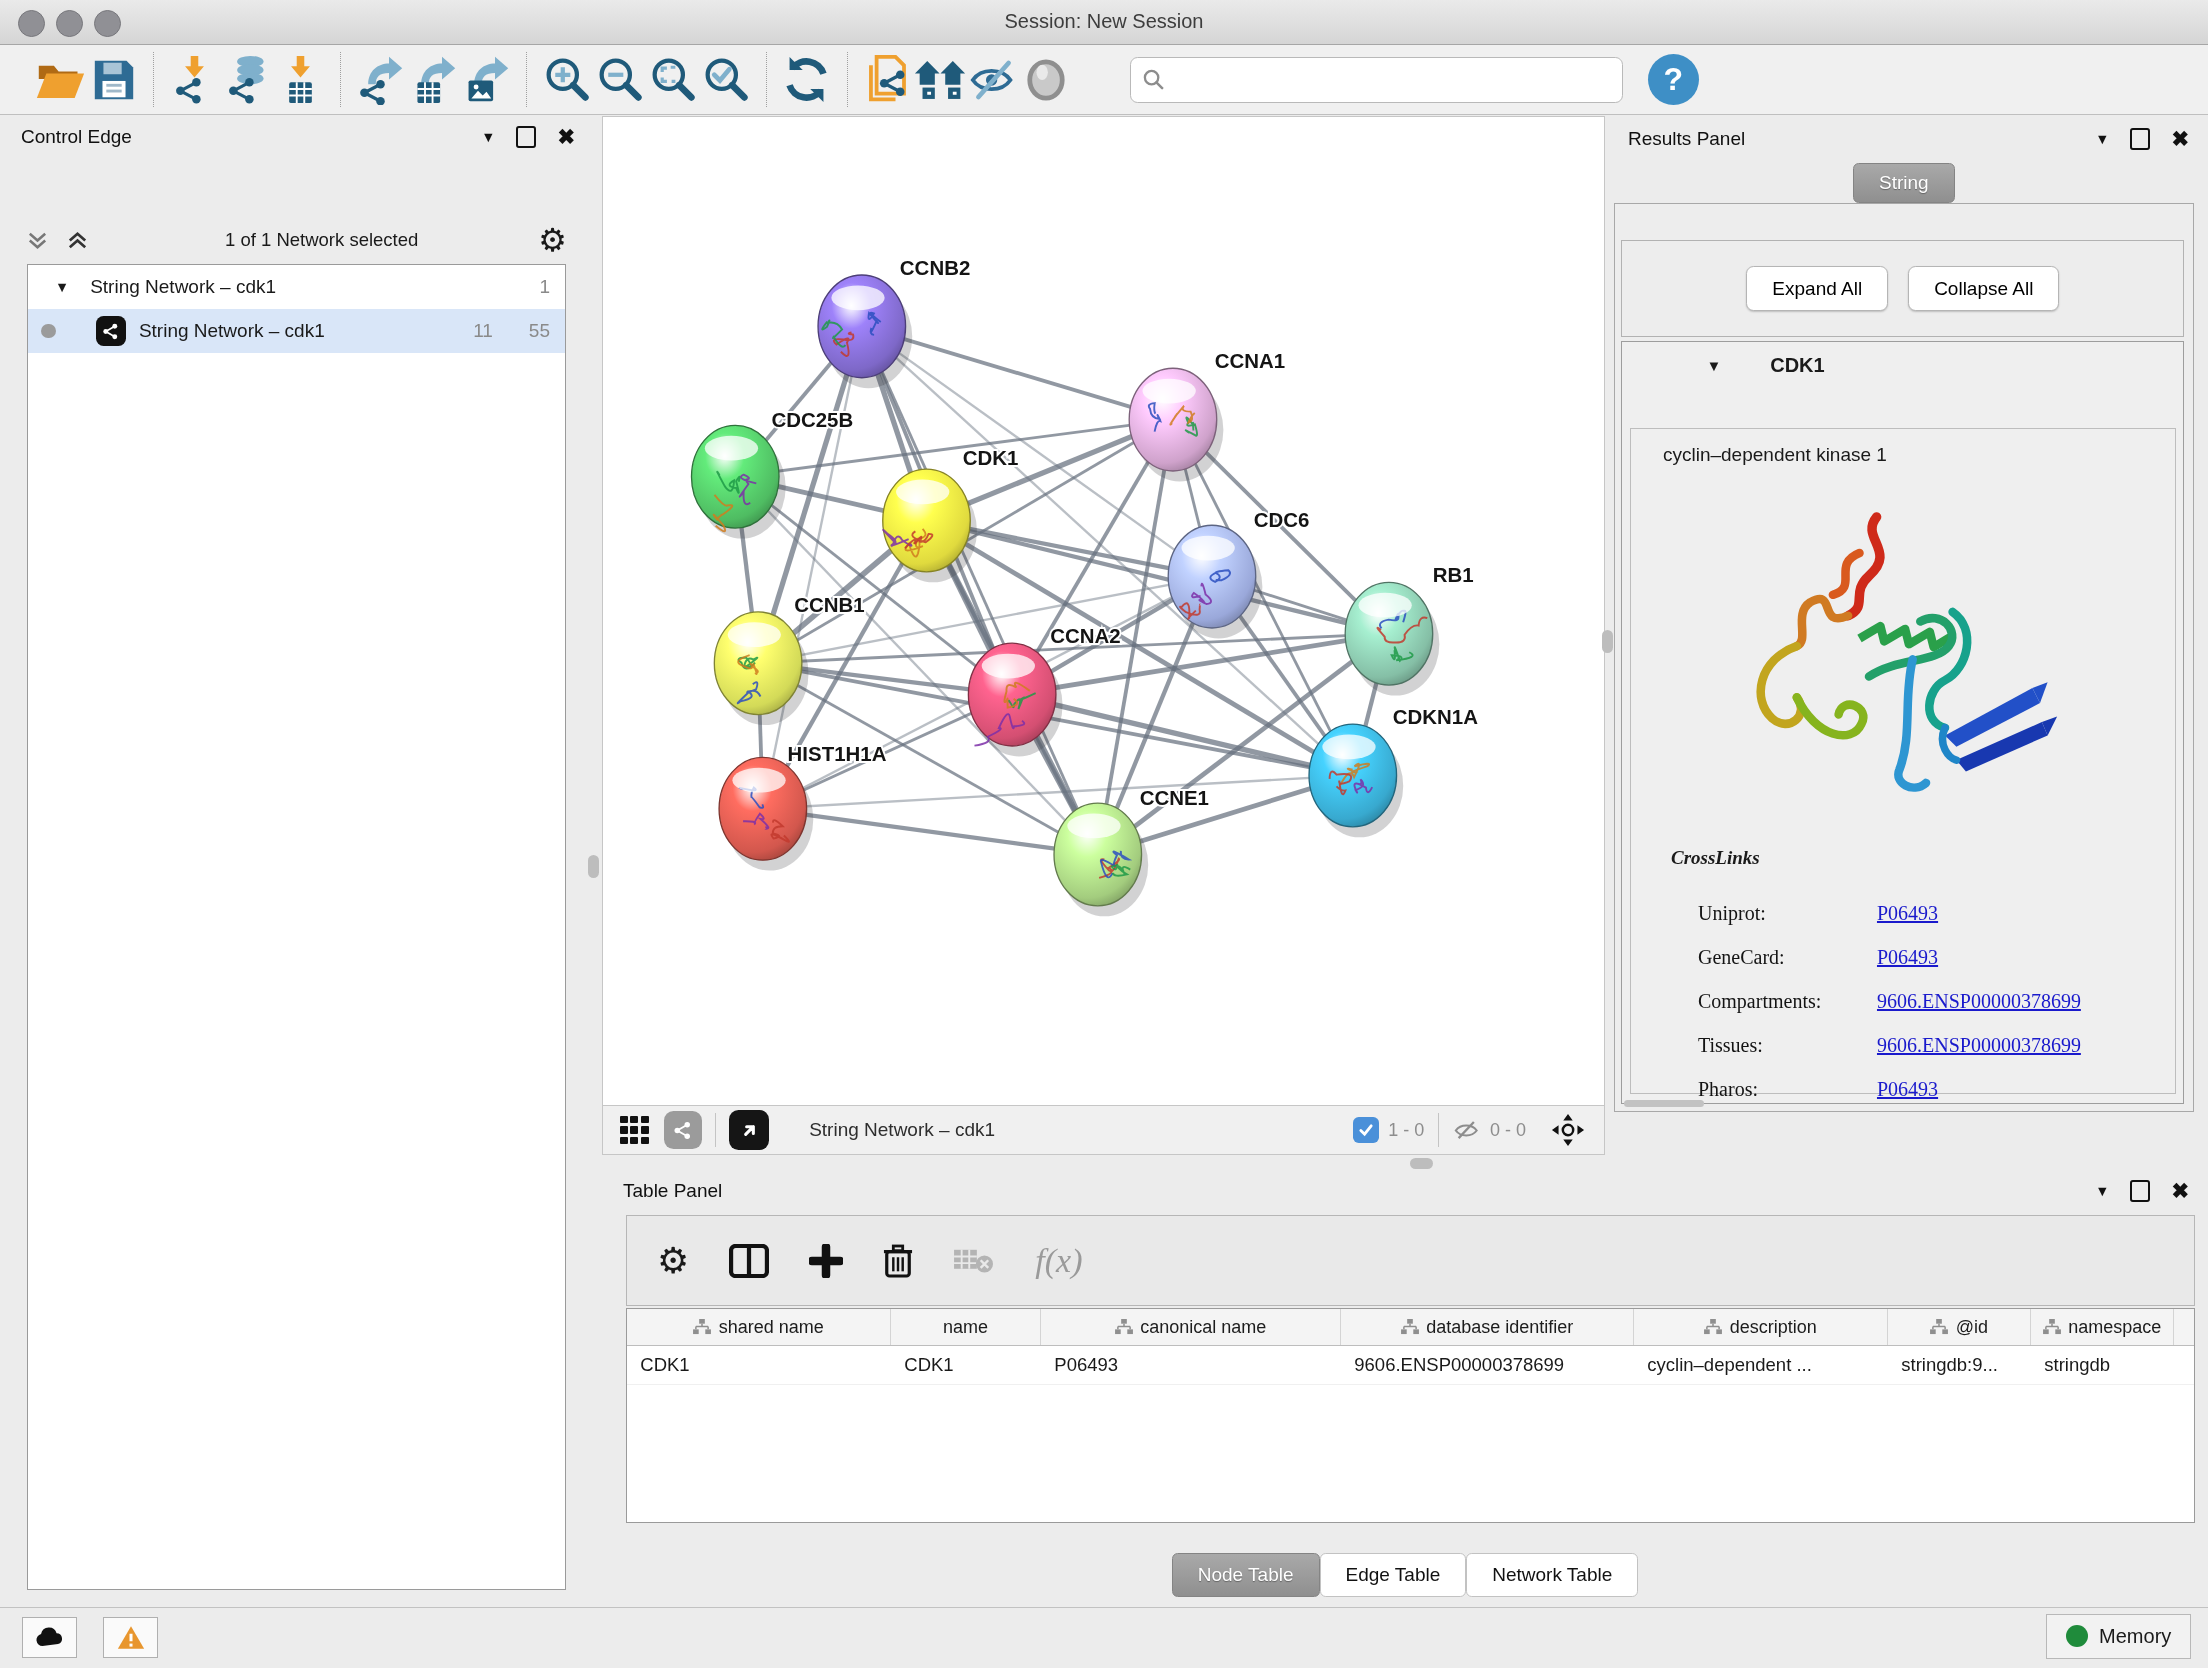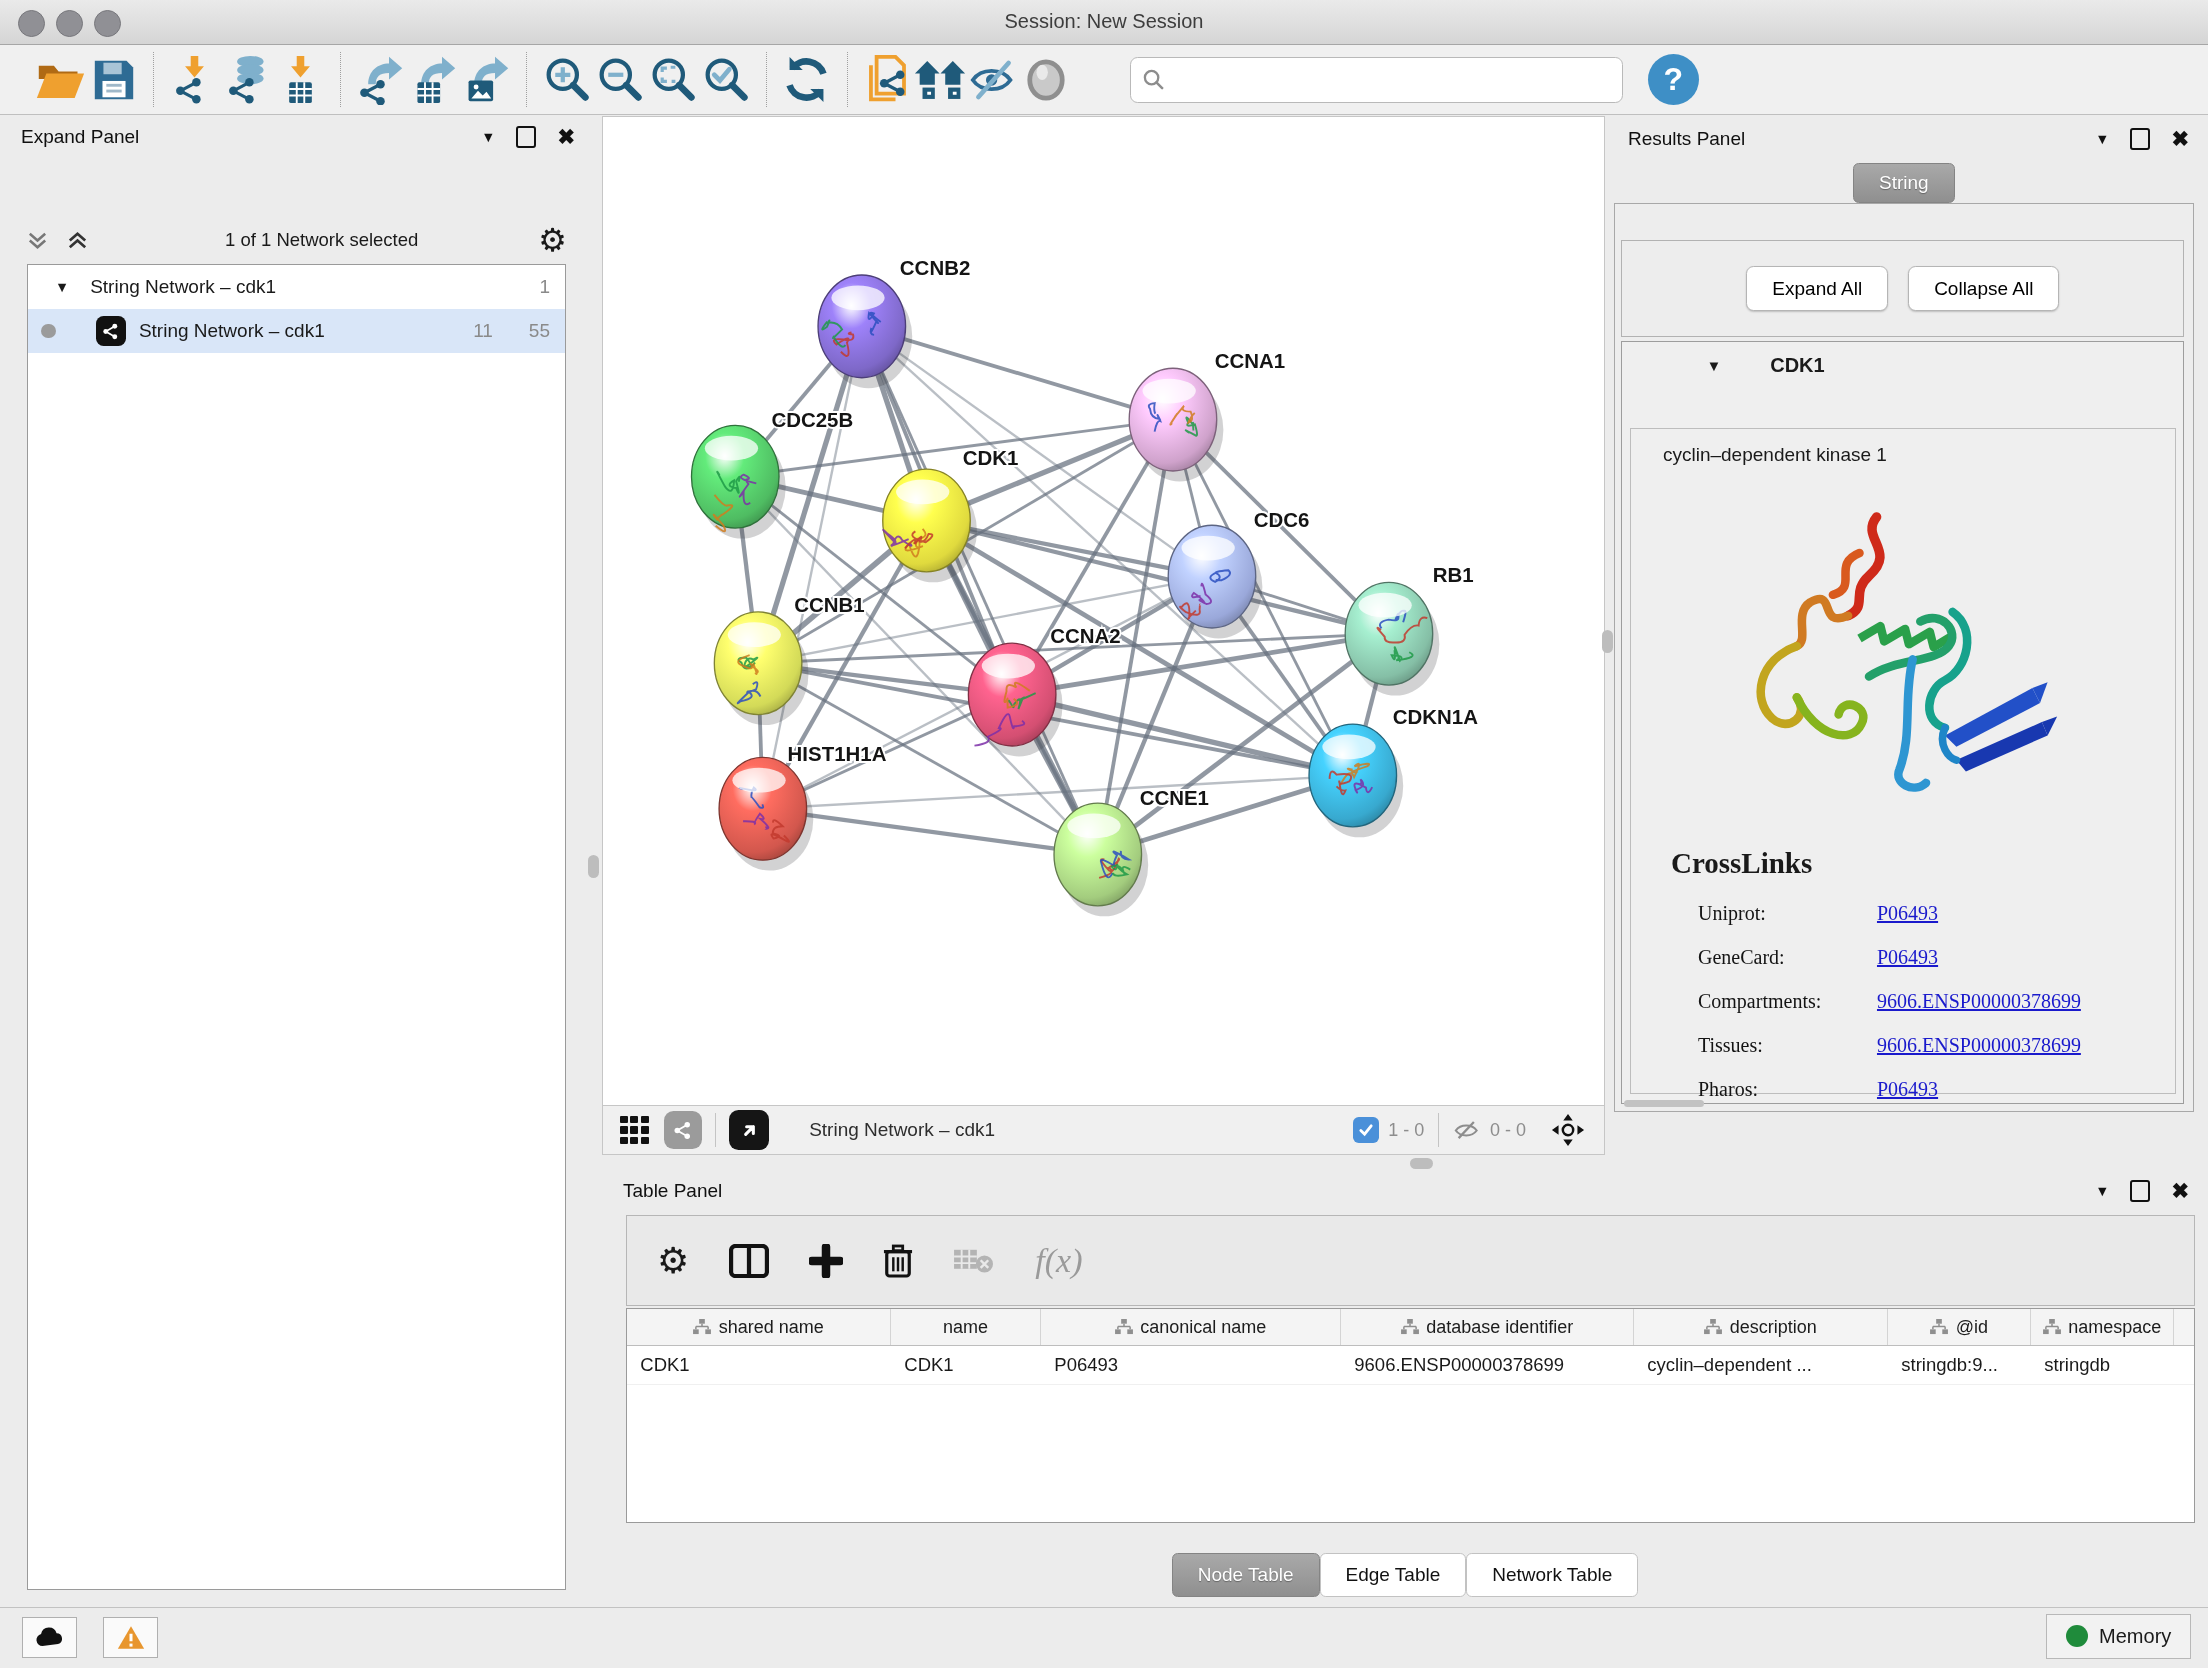--- a/index.html
+++ b/index.html
@@ -55,21 +55,21 @@
   #rp-outer{position:absolute;left:6.7px;top:89px;width:578px;height:907px;background:#ededed;border:1.9px solid #a8a8a8;}
   #rp-btnbox{position:absolute;left:6.7px;top:36px;width:561px;height:95px;border:1.9px solid #b2b2b2;display:flex;align-items:center;justify-content:center;gap:20px;}
   .rp-btn{background:#fff;border:1px solid #b5b5b5;border-radius:7.6px;font-size:19px;padding:10.5px 25px;box-shadow:0 1px 1.9px rgba(0,0,0,.2);}
   #rp-gene-box{position:absolute;left:6.7px;top:137px;width:561px;height:761px;border:1.9px solid #9d9d9d;background:#efefef;}
   #rp-gene-head{height:46px;display:flex;align-items:center;}
   #rp-gene-head .tri{margin-left:84px;font-size:15px;}
   #rp-gene-head .gname{font-size:20px;font-weight:bold;margin-left:49px;}
   #rp-gene-body{position:absolute;left:7.6px;right:7.6px;top:46px;bottom:9.5px;border:1px solid #bdbdbd;background:#efefef;margin-top:40px;}
   #rp-desc{font-size:19px;margin:15px 0 0 32px;}
   #rp-protein{position:absolute;left:86px;top:67px;}
-  #rp-xl-title{position:absolute;left:40px;top:418px;font-family:"Liberation Serif",serif;font-weight:bold;font-size:29px;}
+  #rp-xl-title{position:absolute;left:40px;top:418px;font-family:"Liberation Serif",serif;font-weight:bold;font-size:19px;font-style:italic;}
   #rp-xl{position:absolute;left:67px;top:462px;font-family:"Liberation Serif",serif;font-size:20px;}
   .xl-row{display:flex;height:44px;align-items:center;}
   .xl-label{width:179px;color:#141414;}
   .xl-link{color:#1a1acc;text-decoration:underline;}
   #rp-scroll{position:absolute;left:9.5px;bottom:3.8px;width:80px;height:7.6px;background:#c2c2c2;border-radius:3.8px;}
   
   #table-panel{position:absolute;left:602px;top:1173px;width:1606px;height:435px;}
   #tp-header{position:absolute;left:21px;right:19px;top:5.7px;display:flex;justify-content:space-between;align-items:center;}
   #tp-toolbar{position:absolute;left:24px;top:42px;width:1569px;height:91px;background:#e9e9e9;border:1px solid #b6b6b6;display:flex;align-items:center;gap:40px;padding-left:30px;box-sizing:border-box;}
   #tp-table{position:absolute;left:24px;top:135px;width:1569px;height:215px;background:#fff;border:1.9px solid #9a9a9a;box-sizing:border-box;overflow:hidden;}
@@ -277,21 +277,21 @@
             <line x1="15" y1="15" x2="21" y2="21" stroke="#8d8d8d" stroke-width="2.6" stroke-linecap="round"></line>
           </svg>
       </span>
       <input placeholder="" style="">
     </div>
     <div class="help-btn">?</div>
   </div>
 
   <div id="control-panel">
     <div id="cp-header">
-      <span class="panel-title">Expand Panel</span>
+      <span class="panel-title">Control Edge</span>
       <span class="panel-ctrls">
         <span class="p-tri">▼</span>
         <span class="p-sq"></span>
         <span class="p-x">✖</span>
       </span>
     </div>
     <div id="cp-status">
       <span class="chev">
         <svg width="25" height="25" viewBox="0 0 26 26">
             <path d="M5 6 l8 7 8-7 M5 13 l8 7 8-7" fill="none" stroke="#777" stroke-width="2.6"></path>

